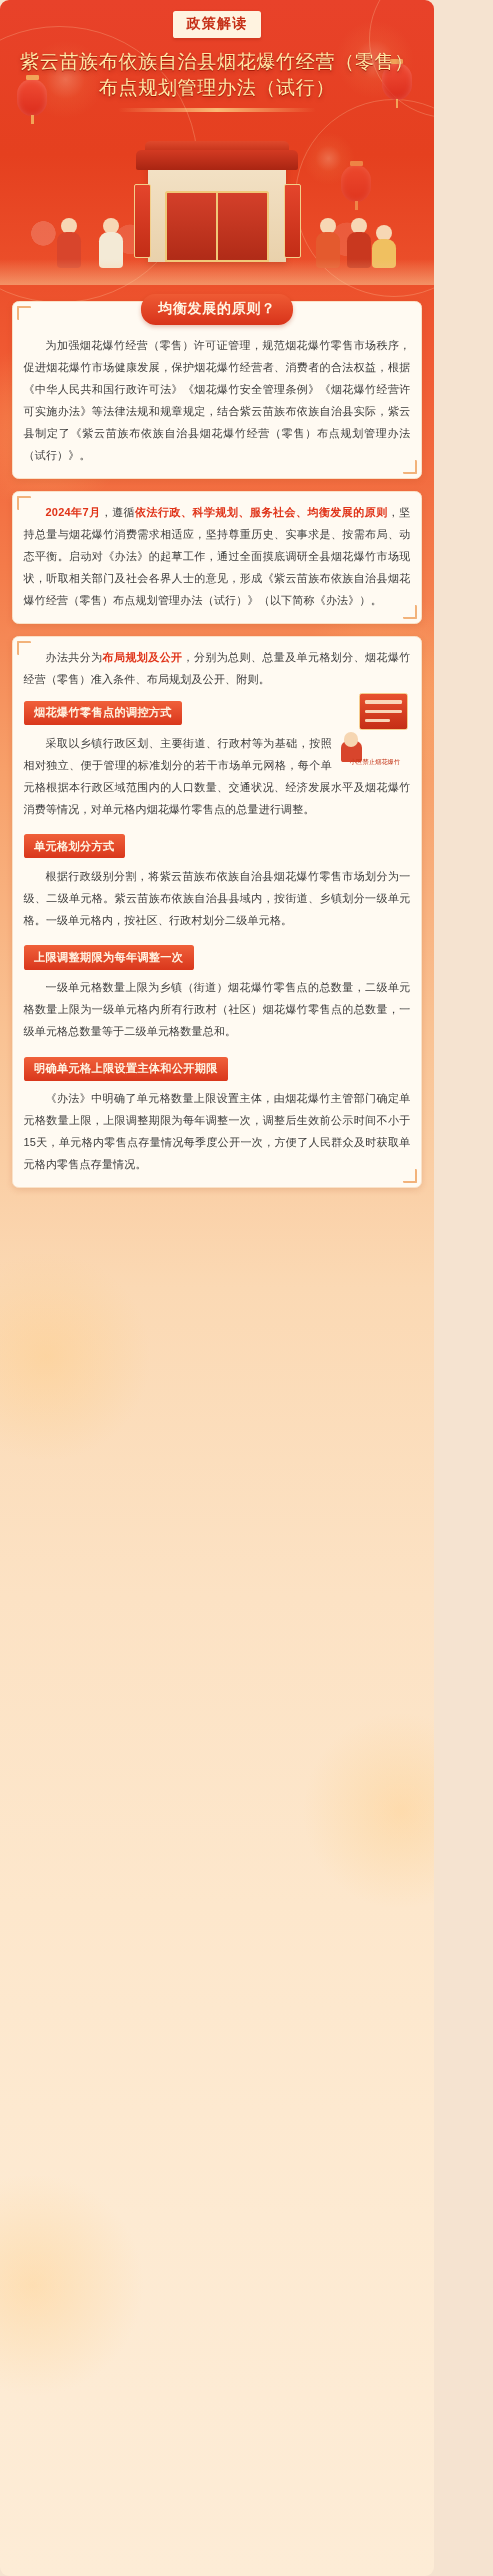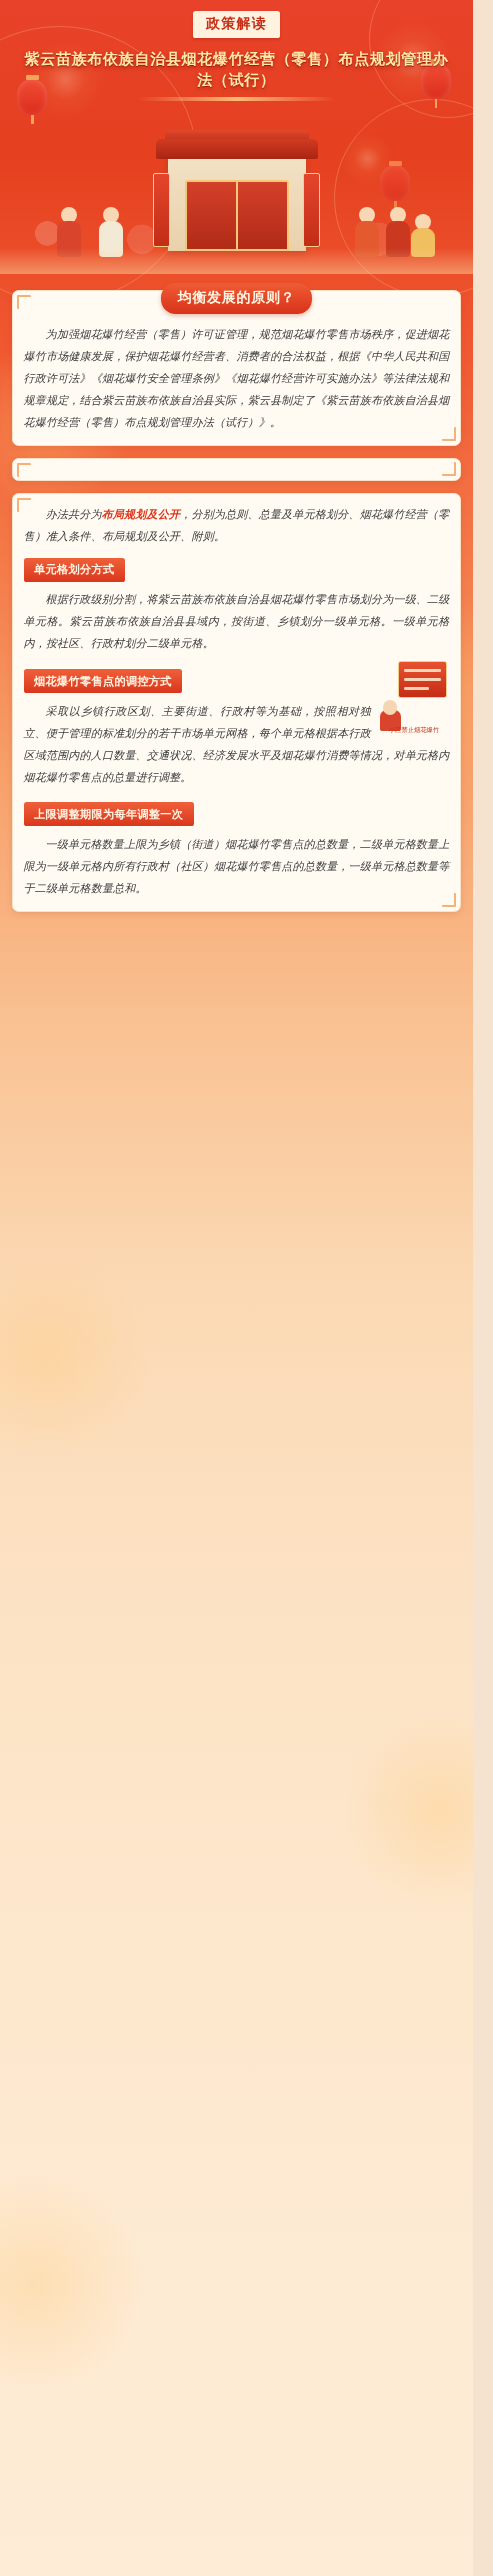--- a/index.html
+++ b/index.html
@@ -2,25 +2,26 @@
 <html style="font-size:10.5px"><head>
 <meta charset="utf-8">
 <style>
   * { box-sizing: border-box; margin: 0; padding: 0; }
   html, body {
     width: 494px;
     background: #f5e3d0;
     font-family: "Liberation Sans", sans-serif;
   }
   .page {
-    width: 473px;
+    width: 434px;
     min-height: 2576px;
     position: relative;
     background: linear-gradient(180deg, #e8422a 0%, #e5401f 6%, #f05a33 14%, #f47b4a 22%, #f7a06a 30%, #f9c293 40%, #fbd9b4 50%, #fce2c4 62%, #fde7cc 74%, #fdead2 86%, #fdecd6 100%);
     overflow: hidden;
+    border-radius: 9px;
   }
   
   .bg-deco { position: absolute; inset: 0; pointer-events: none; overflow: hidden; }
   .circle-ring {
     position: absolute; border-radius: 50%;
     border: 1.3px solid rgba(255,225,180,0.25);
   }
   .blob {
     position: absolute; border-radius: 50%;
     background: radial-gradient(circle, rgba(255,200,120,0.35) 0%, rgba(255,160,80,0) 70%);
@@ -61,21 +62,21 @@
     color: #c62f17;
     font-size: 14px;
     font-weight: bold;
     letter-spacing: 1.3px;
     padding: 4.6px 13px 5.3px;
     border-radius: 2.6px;
     box-shadow: 0 1.3px 2.6px rgba(120,20,0,.2);
   }
   .title-wrap { position: relative; text-align: center; padding: 10.5px 18.4px 5.3px; }
   .main-title {
-    font-size: 15px; line-height: 1.38; font-weight: bold;
+    font-size: 19px; line-height: 1.38; font-weight: normal;
     color: #ffe9a8;
     text-shadow: 0 1.3px 0 #a81b07, 0 2px 4px rgba(120,10,0,.45);
     letter-spacing: 0.7px;
   }
   .title-underline {
     margin: 6.6px auto 0; width: 198px; height: 4px;
     background: linear-gradient(90deg, rgba(255,220,150,0), #ffd98a, rgba(255,220,150,0));
     border-radius: 2px; opacity: .8;
   }
 
@@ -169,21 +170,20 @@
     box-shadow: 0 2px 4px rgba(170,50,20,.3);
     text-align: center;
   }
   p.para {
     font-size: 11px;
     line-height: 2.0;
     color: #3b3b3b;
     text-align: justify;
     text-indent: 2em;
     letter-spacing: 0.2px;
-    font-style: italic;
   }
   .hl-red { color: #e03318; font-weight: bold; }
 
   .sub-head {
     display: inline-block;
     background: linear-gradient(180deg,#f0603a,#d9371c);
     color: #fff4e2;
     font-size: 11.2px; font-weight: bold;
     padding: 4.6px 10.5px;
     border-radius: 2.6px;
@@ -288,49 +288,54 @@
   </div>
 
   <div class="content">
 
     <section class="card">
       <div class="card-head">均衡发展的原则？</div>
       <p class="para">为加强烟花爆竹经营（零售）许可证管理，规范烟花爆竹零售市场秩序，促进烟花爆竹市场健康发展，保护烟花爆竹经营者、消费者的合法权益，根据《中华人民共和国行政许可法》《烟花爆竹安全管理条例》《烟花爆竹经营许可实施办法》等法律法规和规章规定，结合紫云苗族布依族自治县实际，紫云县制定了《紫云苗族布依族自治县烟花爆竹经营（零售）布点规划管理办法（试行）》。</p>
     </section>
 
     <section class="card">
+      <p class="para"><span class="hl-red">2024年7月</span>，遵循<span class="hl-red">依法行政、科学规划、服务社</span><span class="hl-red">会、均衡发展的原则</span>，坚持总量与烟花爆竹消费需求相适应，坚持尊重历史、实事求是、按需布局、动态平衡。启动对《办法》的起草工作，通过全面摸底调研全县烟花爆竹市场现状，听取相关部门及社会各界人士的意见，形成《紫云苗族布依族自治县烟花爆竹经营（零售）布点规划管理办法（试行）》（以下简称《办法》）。</p>
     </section>
 
     <section class="card">
       <p class="para">办法共分为<span class="hl-red">布局规划及公开</span>，分别为总则、总量及单元格划分、烟花爆竹经营（零售）准入条件、布局规划及公开、附则。</p>
 
       <div class="spacer"></div>
-
-      <div class="sub-block">
-        <span class="sub-head">单元格划分方式</span>
-        <p class="para">根据行政级别分割，将紫云苗族布依族自治县烟花爆竹零售市场划分为一级、二级单元格。紫云苗族布依族自治县县域内，按街道、乡镇划分一级单元格。一级单元格内，按社区、行政村划分二级单元格。</p>
-      </div>
 
       <div class="sub-block clearfix">
         <span class="sub-head">烟花爆竹零售点的调控方式</span>
         <div class="shop-illus">
           <div class="sign">
             <div class="sign-line" style="top:6.6px"></div>
             <div class="sign-line" style="top:16px"></div>
             <div class="sign-line" style="top:25px;right:17px"></div>
           </div>
           <div class="shopper-body"></div>
           <div class="shopper-head"></div>
           <div class="shop-caption">小区禁止烟花爆竹</div>
         </div>
         <p class="para">采取以乡镇行政区划、主要街道、行政村等为基础，按照相对独立、便于管理的标准划分的若干市场单元网格，每个单元格根据本行政区域范围内的人口数量、交通状况、经济发展水平及烟花爆竹消费等情况，对单元格内烟花爆竹零售点的总量进行调整。</p>
       </div>
 
       <div class="sub-block">
+        <span class="sub-head">单元格划分方式</span>
+        <p class="para">根据行政级别分割，将紫云苗族布依族自治县烟花爆竹零售市场划分为一级、二级单元格。紫云苗族布依族自治县县域内，按街道、乡镇划分一级单元格。一级单元格内，按社区、行政村划分二级单元格。</p>
+      </div>
+
+      <div class="sub-block">
         <span class="sub-head">上限调整期限为每年调整一次</span>
         <p class="para">一级单元格数量上限为乡镇（街道）烟花爆竹零售点的总数量，二级单元格数量上限为一级单元格内所有行政村（社区）烟花爆竹零售点的总数量，一级单元格总数量等于二级单元格数量总和。</p>
       </div>
 
+      <div class="sub-block">
+        <span class="sub-head">明确单元格上限设置主体和公开期限</span>
+        <p class="para">《办法》中明确了单元格数量上限设置主体，由烟花爆竹主管部门确定单元格数量上限，上限调整期限为每年调整一次，调整后生效前公示时间不小于15天，单元格内零售点存量情况每季度公开一次，方便了人民群众及时获取单元格内零售点存量情况。</p>
+      </div>
     </section>
 
   </div>
 </div>
 
 
 </body></html>

